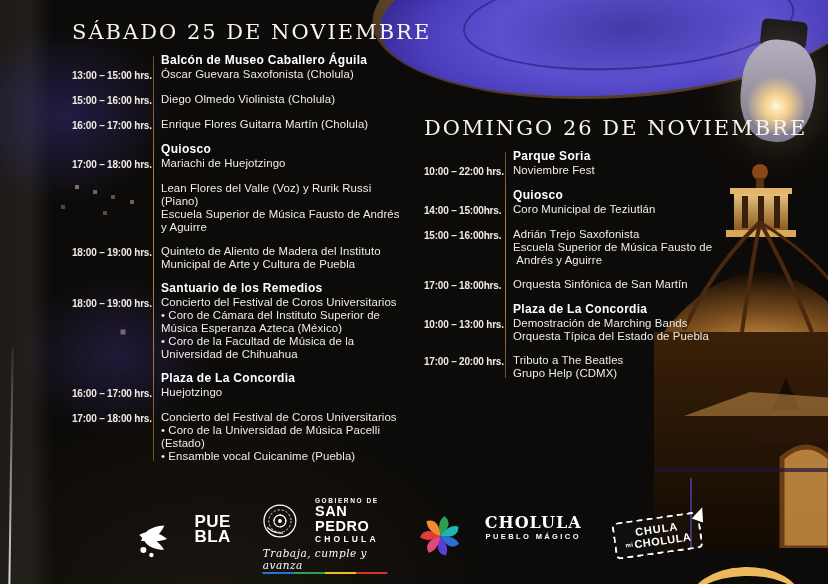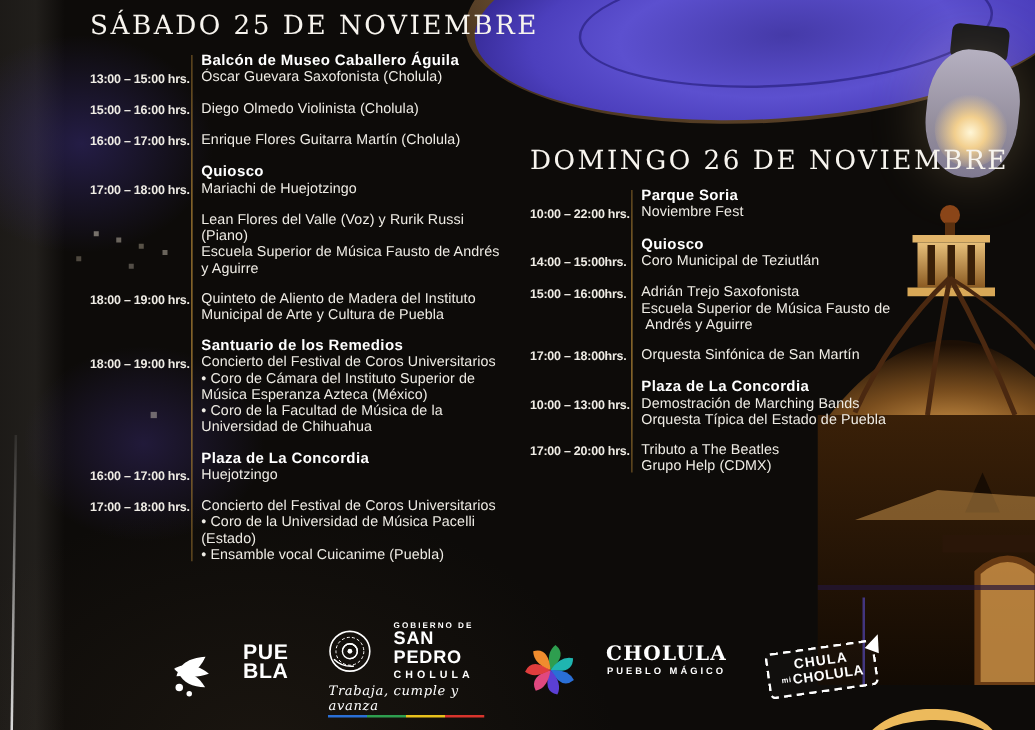--- a/index.html
+++ b/index.html
@@ -42,21 +42,21 @@
     box-shadow:0 0 46px rgba(255,220,150,.22);}
   .bulb-glow{position:absolute;left:8px;top:52px;width:58px;height:62px;border-radius:50%;
     background:radial-gradient(circle at 50% 55%, #fff6d6 0%, #f2cf8e 28%, rgba(160,150,170,0) 68%);}
   
   .dome{position:absolute;right:-6px;top:148px;}
   
   .gold-arc{position:absolute;left:688px;top:567px;width:114px;height:64px;border-radius:50%;
     border-top:9px solid #ecba5c;transform:rotate(-2deg);}
   
   .day{position:absolute;color:#efece5;}
-  #day-0{left:72px;top:8px;width:364px;}
+  #day-0{left:72px;top:20px;width:364px;}
   #day-1{left:424px;top:116px;width:360px;}
   .day-title{font-family:"DejaVu Serif",serif;font-weight:500;font-size:21px;letter-spacing:2px;
     color:#f7f4ee;margin:0 0 10px 0;white-space:nowrap;}
   .schedule{position:relative;font-size:11.4px;line-height:13px;letter-spacing:.1px;}
   .vline{position:absolute;left:81px;top:2px;bottom:2px;width:1px;
     background:linear-gradient(#6d5122,#a87e33 30%,#a87e33 70%,#6d5122);}
   .venue{margin:2px 0 1px 89px;color:#ffffff;font-weight:bold;font-size:12px;letter-spacing:.3px;white-space:nowrap;}
   .section:first-child .venue{margin-top:0;}
   .row{display:flex;margin-bottom:11px;}
   .time{width:81px;flex:none;padding-right:9px;box-sizing:border-box;

